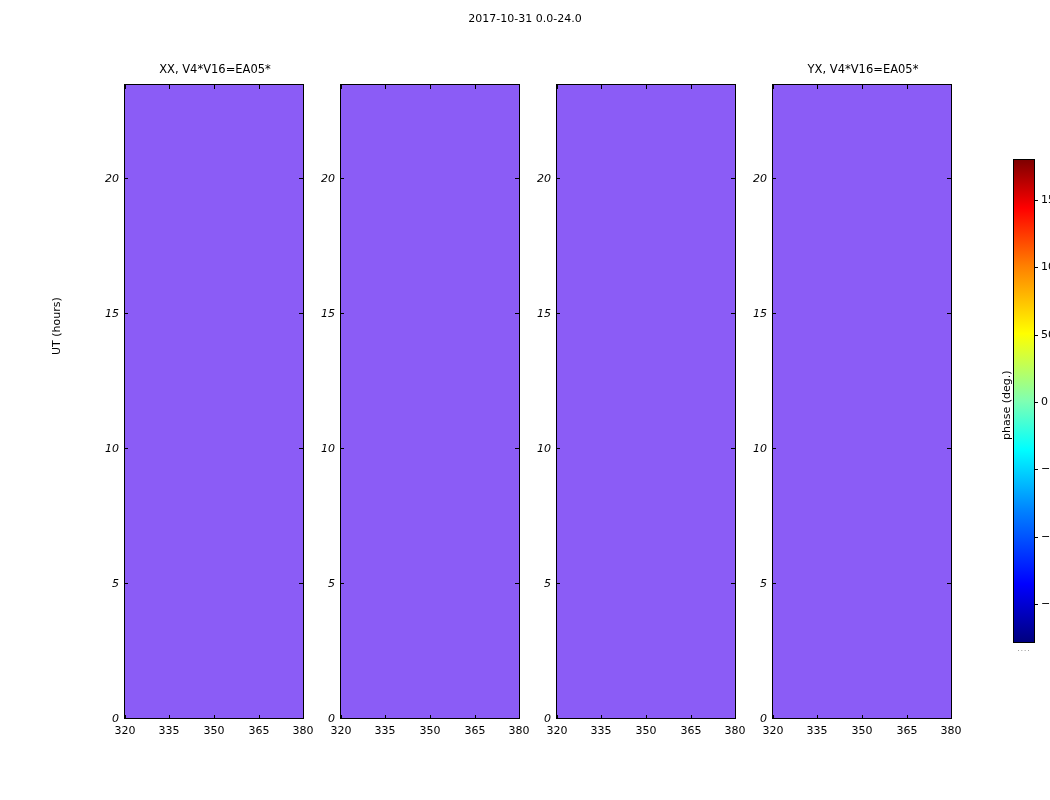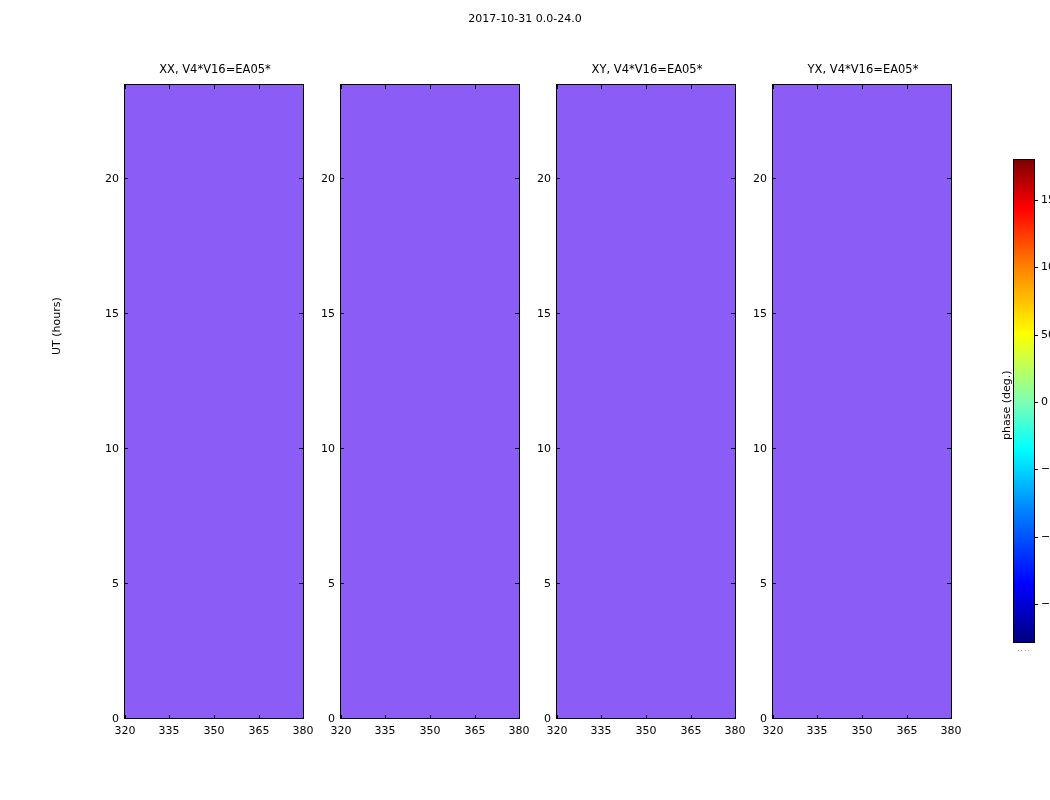--- a/index.html
+++ b/index.html
@@ -85,20 +85,21 @@
     text-align: center;
     width: 40px;
     bottom: -19px;
   }
   .yticklabel {
     position: absolute;
     font-size: 11px;
     text-align: right;
     width: 40px;
     left: -46px;
+    font-style: italic;
   }
   .ylabel {
     position: absolute;
     left: 50px;
     top: 355px;
     font-size: 11px;
     transform: rotate(-90deg);
     transform-origin: left top;
     white-space: nowrap;
   }
@@ -245,21 +246,20 @@
     <div class="tick-y-right" style="top:93px;"></div>
 
     <div class="yticklabel" style="top:627px;">0</div>
     <div class="yticklabel" style="top:492px;">5</div>
     <div class="yticklabel" style="top:357px;">10</div>
     <div class="yticklabel" style="top:222px;">15</div>
     <div class="yticklabel" style="top:87px;">20</div>
   </div>
 
   <div class="panel" style="left:556px;">
-    <div class="panel-title">XY, V4*V16=EA05*</div>
 
     <div class="tick-x" style="left:0px;"></div>
     <div class="tick-x" style="left:44px;"></div>
     <div class="tick-x" style="left:89px;"></div>
     <div class="tick-x" style="left:134px;"></div>
     <div class="tick-x" style="left:178px;"></div>
     <div class="tick-x-top" style="left:0px;"></div>
     <div class="tick-x-top" style="left:44px;"></div>
     <div class="tick-x-top" style="left:89px;"></div>
     <div class="tick-x-top" style="left:134px;"></div>

